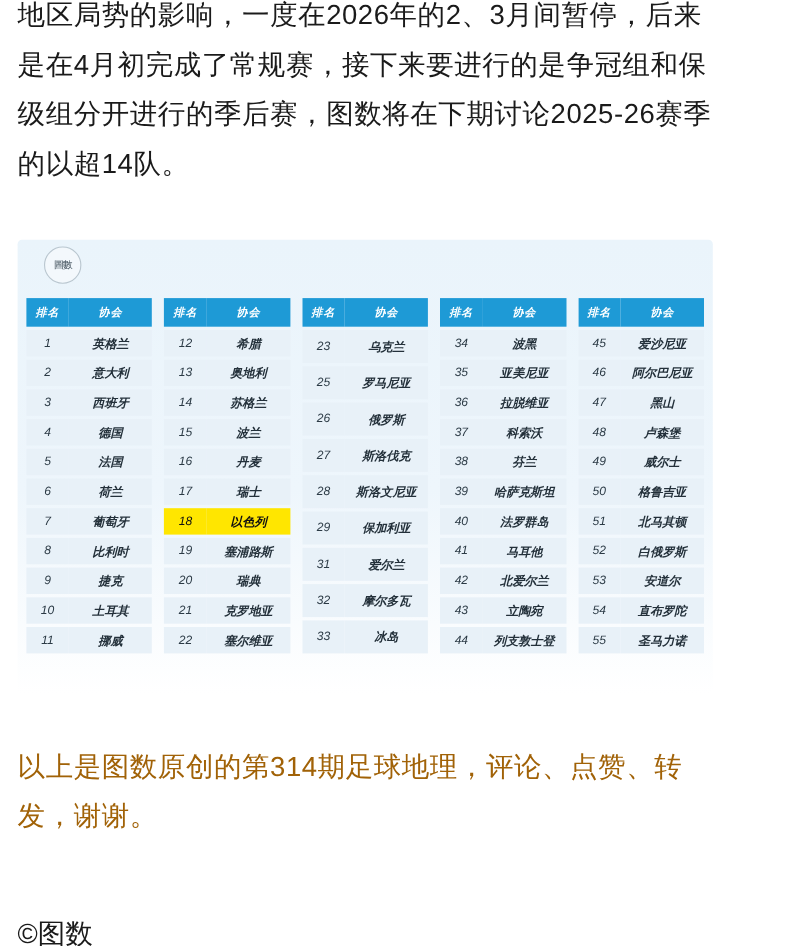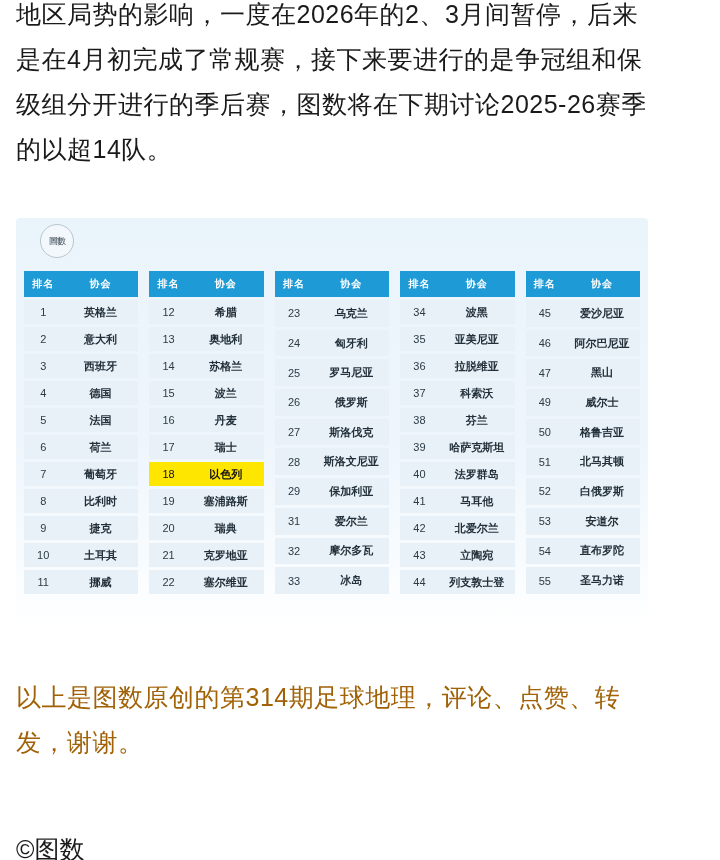--- a/index.html
+++ b/index.html
@@ -50,20 +50,21 @@
     font-size: 9px;
     color: #3a4a55;
     letter-spacing: -1px;
   }
   .tables-row {
     display: flex;
     justify-content: center;
     gap: 11px;
     margin-top: 36px;
     padding: 0 8px;
+    font-style: italic;
   }
   table.rank-table {
     border-collapse: separate;
     border-spacing: 0 3px;
     width: 120px;
   }
   table.rank-table th {
     background: #1e9ad6;
     color: #ffffff;
     font-size: 10px;
@@ -238,24 +239,20 @@
               <th class="col-rank">排名</th>
               <th class="col-assoc">协会</th>
             </tr>
           </thead>
           <tbody>
             <tr>
               <td class="num">23</td>
               <td>乌克兰</td>
             </tr>
             <tr>
-              <td class="num">24</td>
-              <td>匈牙利</td>
-            </tr>
-            <tr>
               <td class="num">25</td>
               <td>罗马尼亚</td>
             </tr>
             <tr>
               <td class="num">26</td>
               <td>俄罗斯</td>
             </tr>
             <tr>
               <td class="num">27</td>
               <td>斯洛伐克</td>
@@ -350,20 +347,24 @@
             </tr>
             <tr>
               <td class="num">46</td>
               <td>阿尔巴尼亚</td>
             </tr>
             <tr>
               <td class="num">47</td>
               <td>黑山</td>
             </tr>
             <tr>
+              <td class="num">48</td>
+              <td>卢森堡</td>
+            </tr>
+            <tr>
               <td class="num">49</td>
               <td>威尔士</td>
             </tr>
             <tr>
               <td class="num">50</td>
               <td>格鲁吉亚</td>
             </tr>
             <tr>
               <td class="num">51</td>
               <td>北马其顿</td>

